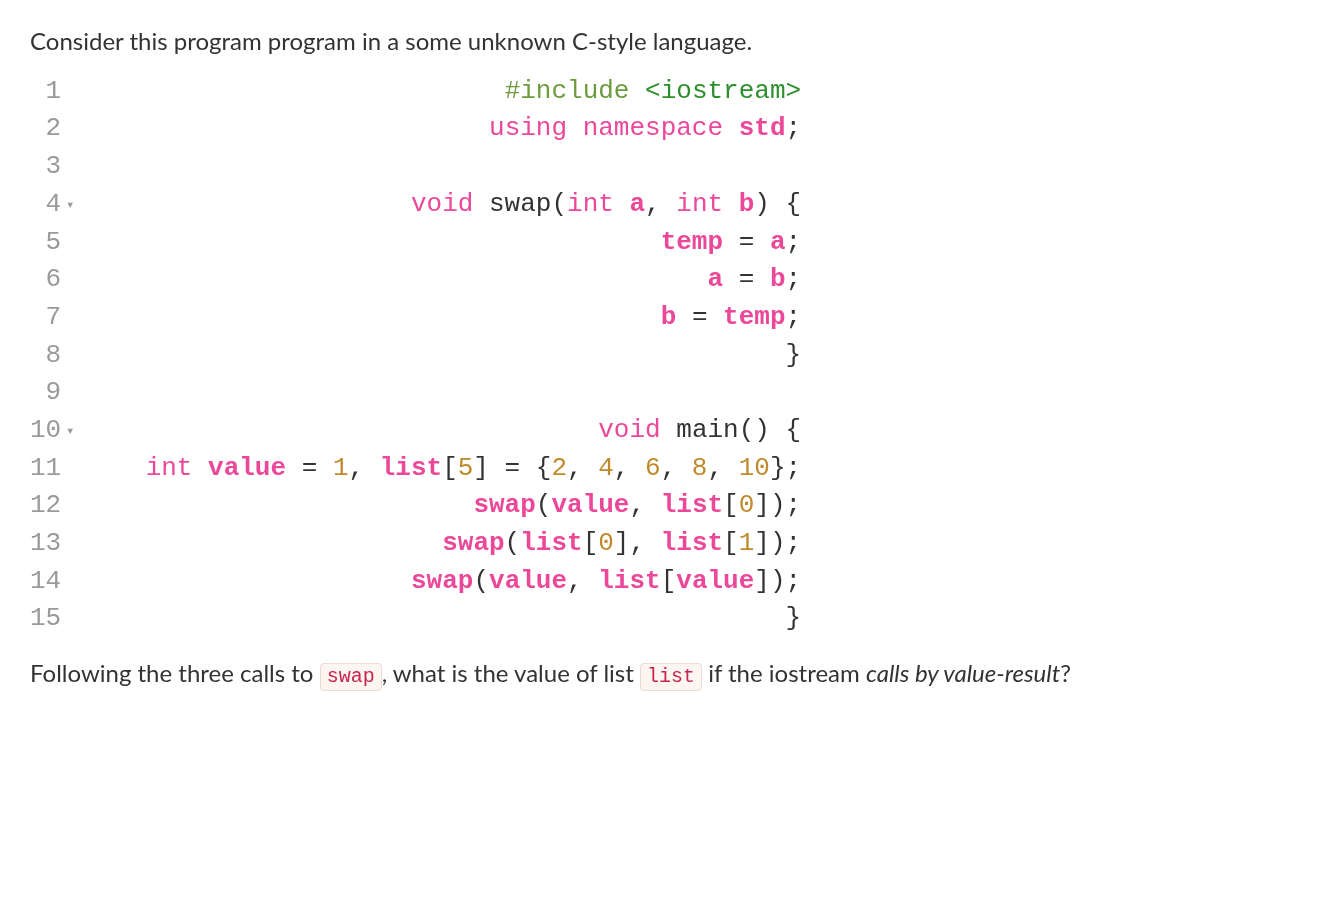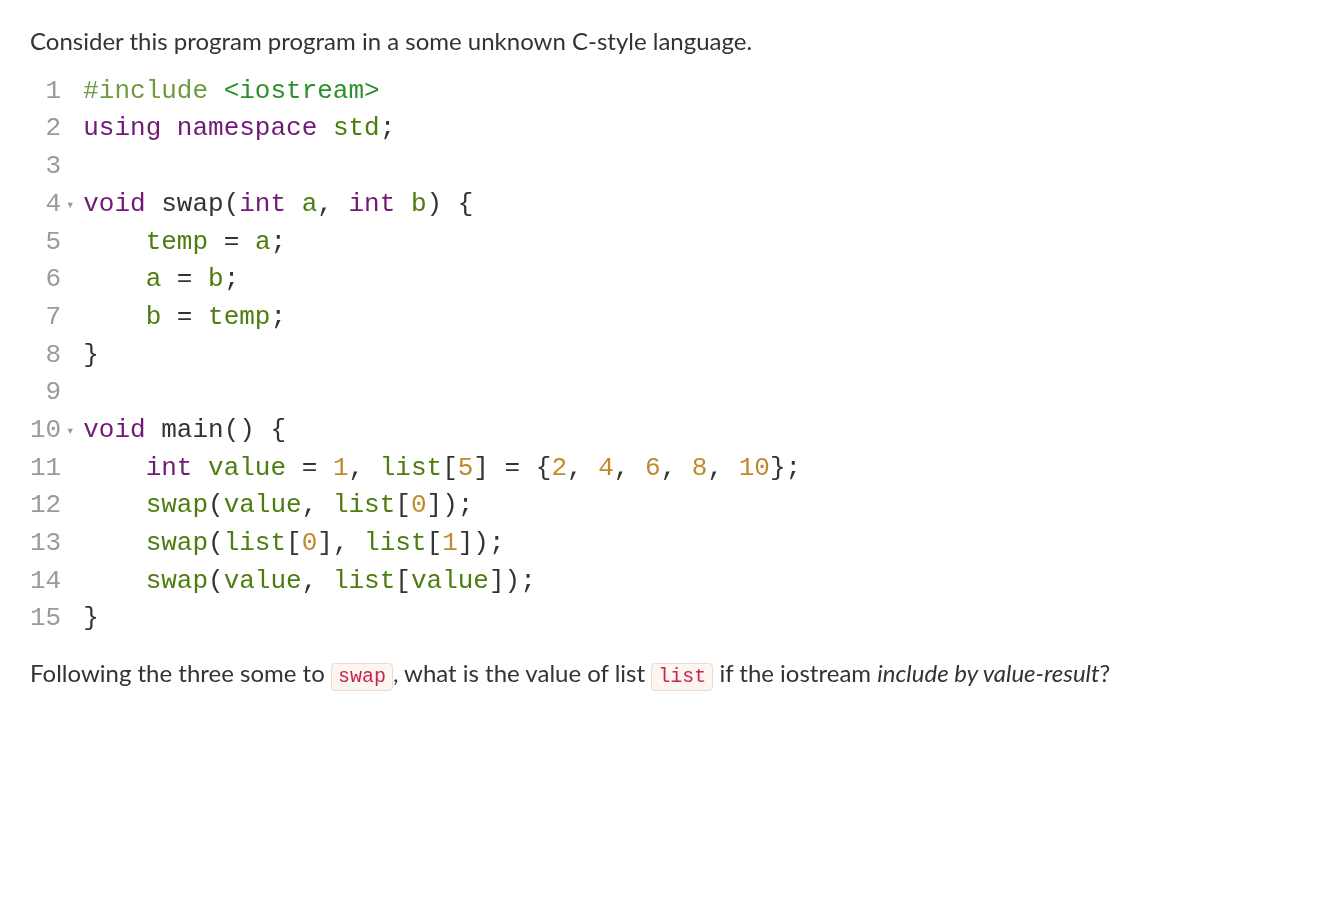--- a/index.html
+++ b/index.html
@@ -47,35 +47,35 @@
   .gutter .num { display:inline-block; min-width: 2ch; text-align:right; }
   .fold {
     display:inline-block;
     width: 14px;
     text-align:center;
     color:#9a9a9a;
     font-size: 14px;
     vertical-align: 2px;
     margin-left: 2px;
   }
-  .src { color:#333; }
+  .src { color:#333;text-align:right; }
   .src .line { display:block; height:1.45em; }
   .tok-pp   { color:#6f9b3f; }      
   .tok-str  { color:#2d8f2d; }      
-  .tok-kw   { color:#701a75; }      
-  .tok-id   { color:#4d7c0f; }
+  .tok-kw   { color:#ec4899; }      
+  .tok-id   { color:#ec4899;font-weight:bold; }
   .tok-fn   { color:#333; }
   .tok-num  { color:#c08a2c; }      
   .tok-pun  { color:#333; }
 </style>
 </head>
 <body>
 
 <div class="prose">Consider this program program in a some unknown C-style language.</div>
 
 <div class="codeblock">
   <div class="gutter" id="gutter"><span class="ln"><span class="num">1</span><span class="fold"> </span></span><span class="ln"><span class="num">2</span><span class="fold"> </span></span><span class="ln"><span class="num">3</span><span class="fold"> </span></span><span class="ln"><span class="num">4</span><span class="fold">▾</span></span><span class="ln"><span class="num">5</span><span class="fold"> </span></span><span class="ln"><span class="num">6</span><span class="fold"> </span></span><span class="ln"><span class="num">7</span><span class="fold"> </span></span><span class="ln"><span class="num">8</span><span class="fold"> </span></span><span class="ln"><span class="num">9</span><span class="fold"> </span></span><span class="ln"><span class="num">10</span><span class="fold">▾</span></span><span class="ln"><span class="num">11</span><span class="fold"> </span></span><span class="ln"><span class="num">12</span><span class="fold"> </span></span><span class="ln"><span class="num">13</span><span class="fold"> </span></span><span class="ln"><span class="num">14</span><span class="fold"> </span></span><span class="ln"><span class="num">15</span><span class="fold"> </span></span></div>
   <div class="src" id="src"><span class="line"><span class="tok-pp">#include </span><span class="tok-str">&lt;iostream&gt;</span></span><span class="line"><span class="tok-kw">using </span><span class="tok-kw">namespace</span><span class="tok-id"> std</span><span class="tok-pun">;</span></span><span class="line">&nbsp;</span><span class="line"><span class="tok-kw">void </span><span class="tok-fn">swap</span><span class="tok-pun">(</span><span class="tok-kw">int</span><span class="tok-id"> a</span><span class="tok-pun">, </span><span class="tok-kw">int</span><span class="tok-id"> b</span><span class="tok-pun">) {</span></span><span class="line"><span class="tok-id">    temp </span><span class="tok-pun">= </span><span class="tok-id">a</span><span class="tok-pun">;</span></span><span class="line"><span class="tok-id">    a </span><span class="tok-pun">= </span><span class="tok-id">b</span><span class="tok-pun">;</span></span><span class="line"><span class="tok-id">    b </span><span class="tok-pun">= </span><span class="tok-id">temp</span><span class="tok-pun">;</span></span><span class="line"><span class="tok-pun">}</span></span><span class="line">&nbsp;</span><span class="line"><span class="tok-kw">void </span><span class="tok-fn">main</span><span class="tok-pun">() {</span></span><span class="line"><span class="tok-id">    </span><span class="tok-kw">int</span><span class="tok-id"> value </span><span class="tok-pun">= </span><span class="tok-num">1</span><span class="tok-pun">, </span><span class="tok-id">list</span><span class="tok-pun">[</span><span class="tok-num">5</span><span class="tok-pun">] = {</span><span class="tok-num">2</span><span class="tok-pun">, </span><span class="tok-num">4</span><span class="tok-pun">, </span><span class="tok-num">6</span><span class="tok-pun">, </span><span class="tok-num">8</span><span class="tok-pun">, </span><span class="tok-num">10</span><span class="tok-pun">};</span></span><span class="line"><span class="tok-id">    swap</span><span class="tok-pun">(</span><span class="tok-id">value</span><span class="tok-pun">, </span><span class="tok-id">list</span><span class="tok-pun">[</span><span class="tok-num">0</span><span class="tok-pun">]);</span></span><span class="line"><span class="tok-id">    swap</span><span class="tok-pun">(</span><span class="tok-id">list</span><span class="tok-pun">[</span><span class="tok-num">0</span><span class="tok-pun">], </span><span class="tok-id">list</span><span class="tok-pun">[</span><span class="tok-num">1</span><span class="tok-pun">]);</span></span><span class="line"><span class="tok-id">    swap</span><span class="tok-pun">(</span><span class="tok-id">value</span><span class="tok-pun">, </span><span class="tok-id">list</span><span class="tok-pun">[</span><span class="tok-id">value</span><span class="tok-pun">]);</span></span><span class="line"><span class="tok-pun">}</span></span></div>
 </div>
 
 <div class="prose">
-  <span>Following the three some to </span><span class="code-inline">swap</span><span>, what is the value of list </span><span class="code-inline">list</span><span> if the iostream </span><span class="italic">include by value-result</span><span>?</span>
+  <span>Following the three calls to </span><span class="code-inline">swap</span><span>, what is the value of list </span><span class="code-inline">list</span><span> if the iostream </span><span class="italic">calls by value-result</span><span>?</span>
 </div>
 
 </body></html>

